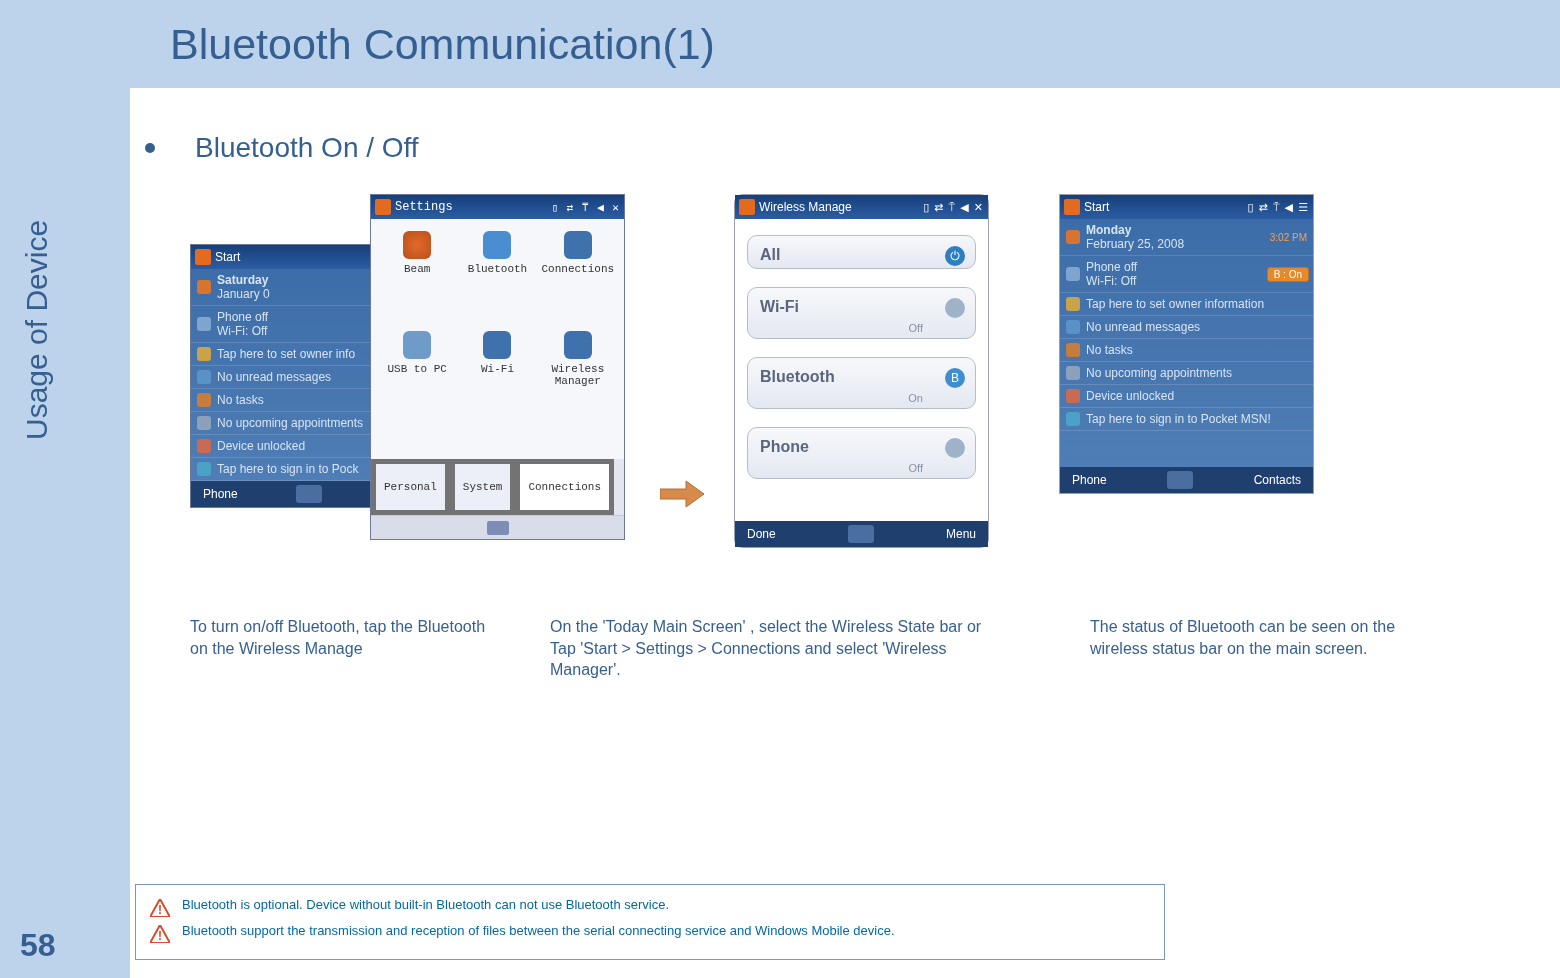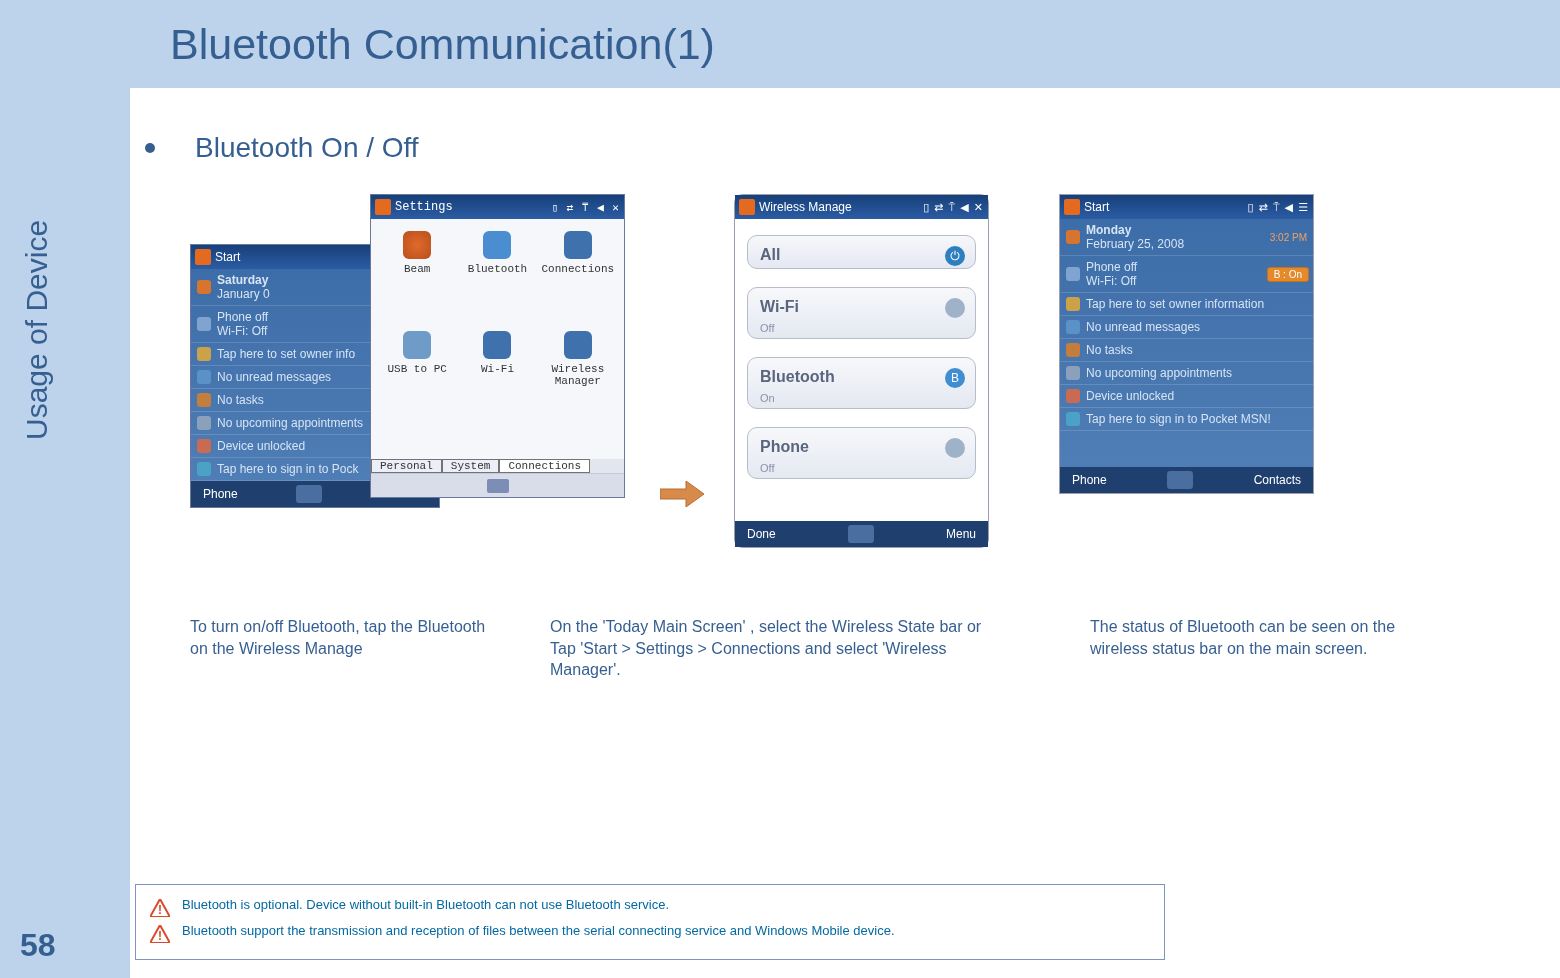--- a/index.html
+++ b/index.html
@@ -155,21 +155,21 @@
     background: #f5f7fb;
     height: 240px;
   }
   .set-item { text-align:center; font-size:11px; color:#333; }
   .set-ico { width:28px;height:28px;margin:0 auto 4px;border-radius:6px;display:block; }
   .tab-row {
     display:flex;
     font-size: 11px;
     background:#e3e6ee;
   }
-  .tab { padding:0 8px; border:1px solid #737373; background:#eceff7; color:#333;}
+  .tab { padding:17px 8px; border:5px solid #737373; background:#eceff7; color:#333;}
   .tab.active { background:#fff; }
   .keyb-row { height:24px;background:#d8dde9;border-top:1px solid #c4c9da;display:flex;align-items:center;justify-content:center; }
   .keyb-ico { width:22px;height:14px;background:#7c8eb5;border-radius:2px; }
 
   
   .arrow {
     align-self: center;
     margin: 200px 30px 0;
   }
   .arrow svg { display:block; }
@@ -186,21 +186,21 @@
   }
   .wm-btn {
     border: 1px solid #b6bdc9;
     border-radius: 10px;
     background: linear-gradient(#f7f8fb,#e4e8f1);
     margin-bottom: 18px;
     padding: 10px 12px 4px;
     position: relative;
   }
   .wm-label { font-weight: bold; color:#5a657e; font-size: 16px; }
-  .wm-sub { text-align: left; font-size: 11px; color:#8892a6; padding-right: 40px; margin-top: 6px;}
+  .wm-sub { text-align: right; font-size: 11px; color:#8892a6; padding-right: 40px; margin-top: 6px;}
   .wm-ico {
     position:absolute; right:10px; top:10px;
     width:20px;height:20px;border-radius:50%;
   }
   .wm-power { background:#2e7fbf;color:#fff;font-size:12px;text-align:center;line-height:20px; }
 
   
   .shot3 { width: 255px; }
   .shot3 .today-body { height: 248px; }
 

